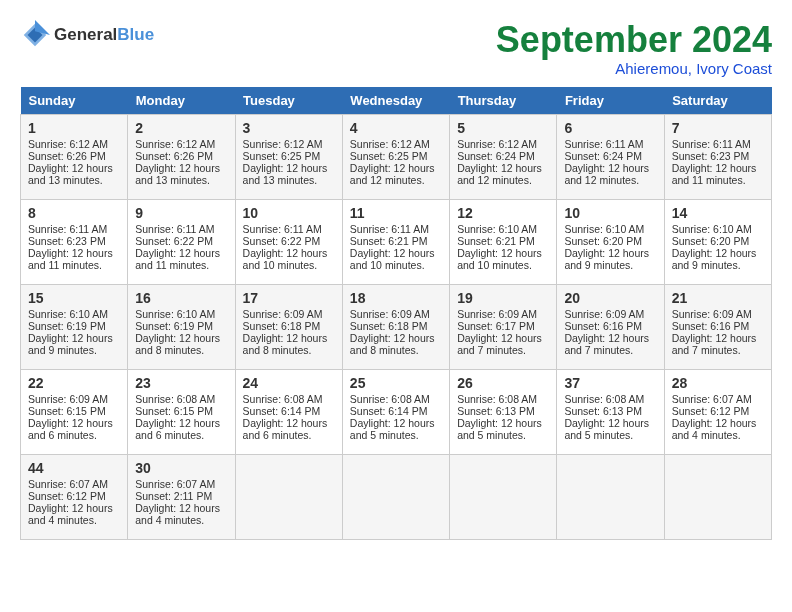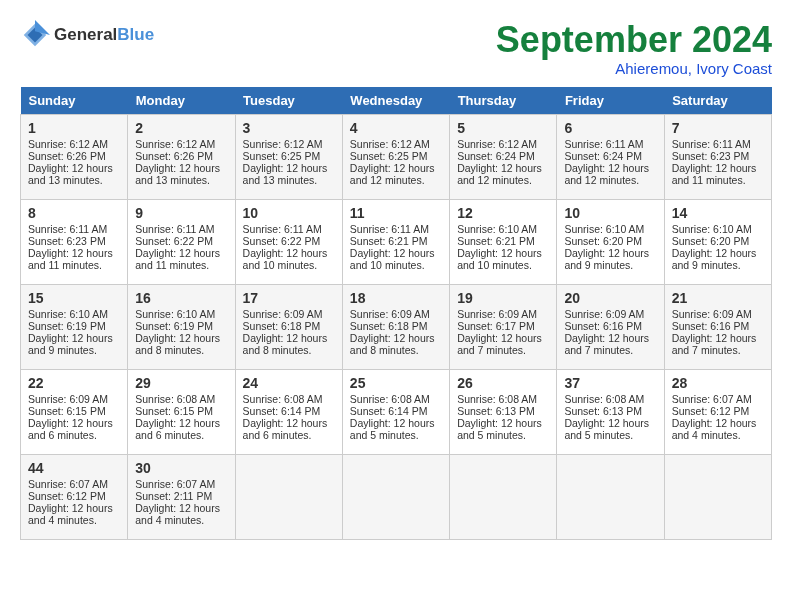--- a/index.html
+++ b/index.html
@@ -264,21 +264,21 @@
       </tr>
       <tr>
         <td>
           <span class="day-num">22</span>
           <div>Sunrise: 6:09 AM</div>
           <div>Sunset: 6:15 PM</div>
           <div>Daylight: 12 hours</div>
           <div>and 6 minutes.</div>
         </td>
         <td>
-          <span class="day-num">29</span>
+          <span class="day-num">23</span>
           <div>Sunrise: 6:08 AM</div>
           <div>Sunset: 6:15 PM</div>
           <div>Daylight: 12 hours</div>
           <div>and 6 minutes.</div>
         </td>
         <td>
           <span class="day-num">24</span>
           <div>Sunrise: 6:08 AM</div>
           <div>Sunset: 6:14 PM</div>
           <div>Daylight: 12 hours</div>

